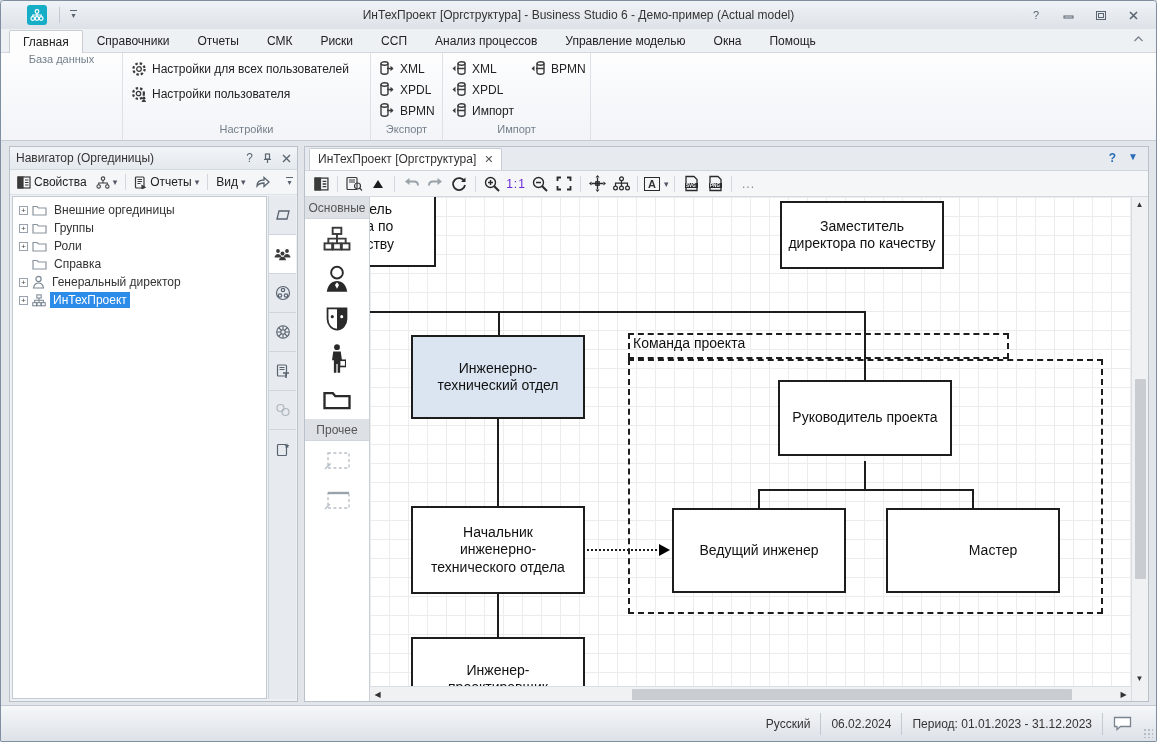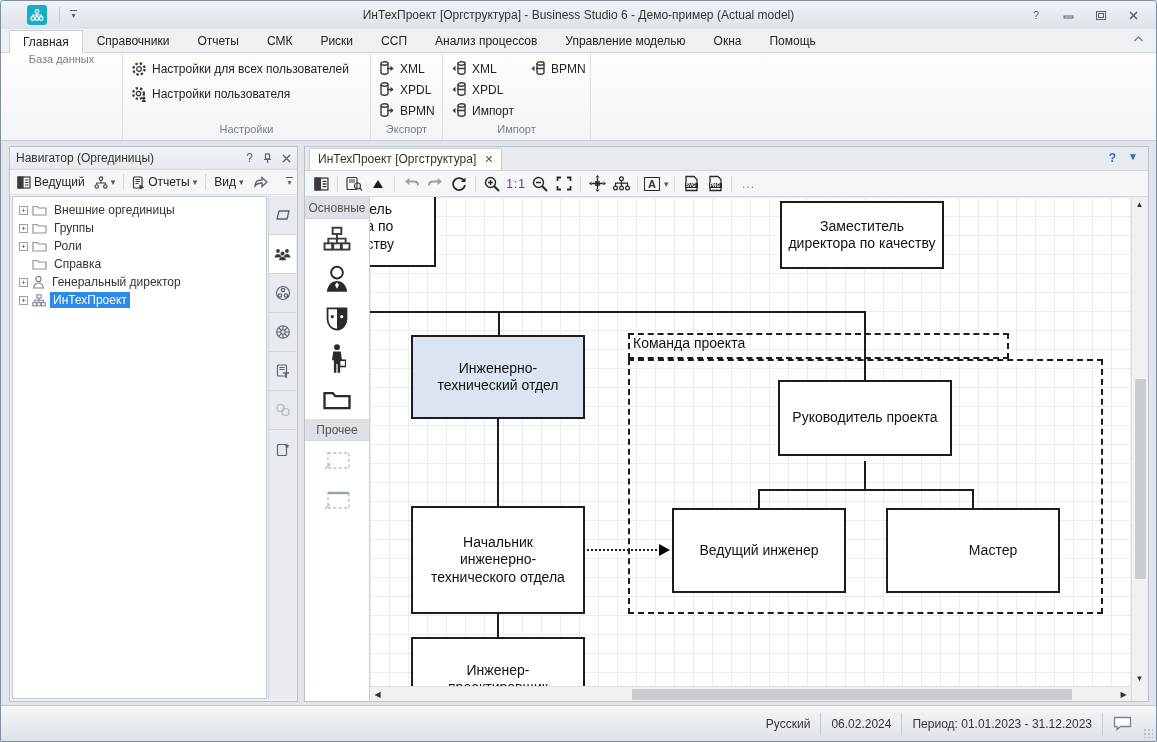--- a/index.html
+++ b/index.html
@@ -317,21 +317,21 @@
       </div>
       <div class="nav-toolbar">
         <div class="tbtn">
           <svg width="14" height="13" viewBox="0 0 14 13">
               <g fill="none" stroke="#3a3a3a" stroke-width="1.2">
                 <rect x="1" y="1" width="12" height="11"></rect>
                 <path d="M1 1h5v11H1z" fill="#3a3a3a"></path>
                 <path d="M8 4h3.5M8 6.5h3.5M8 9h3.5"></path>
               </g>
             </svg>
-          <span>Ведущий</span>
+          <span>Свойства</span>
         </div>
         <div class="tbtn">
           <svg width="14" height="13" viewBox="0 0 16 15">
               <g fill="none" stroke="#3a3a3a" stroke-width="1.2">
                 <circle cx="8" cy="3" r="2"></circle>
                 <circle cx="3" cy="12" r="2"></circle>
                 <circle cx="13" cy="12" r="2"></circle>
                 <path d="M8 5v3M8 8H3v2M8 8h5v2"></path>
               </g>
             </svg>
@@ -708,21 +708,21 @@
             <div class="arrow-head" style="left:289px; top:347px;"></div>
 
             <div class="node" style="left:-106px; top:-10px; width:172px; height:80px;">Заместитель
 директора по
 производству</div>
             <div class="node" style="left:410px; top:4px; width:164px; height:68px;">Заместитель
 директора по качеству</div>
             <div class="node blue" style="left:41px; top:138px; width:174px; height:84px;">Инженерно-
 технический отдел</div>
             <div class="node" style="left:408px; top:183px; width:174px; height:76px;">Руководитель проекта</div>
-            <div class="node" style="left:41px; top:309px; width:174px; height:108px;">Начальник
+            <div class="node" style="left:41px; top:309px; width:174px; height:88px;">Начальник
 инженерно-
 технического отдела</div>
             <div class="node" style="left:302px; top:311px; width:174px; height:85px;">Ведущий инженер</div>
             <div class="node" style="left:516px; top:311px; width:174px; height:85px;padding-left:40px;">Мастер</div>
             <div class="node" style="left:41px; top:440px; width:174px; height:84px;">Инженер-
 проектировщик</div>
           </div>
           <div class="hscroll" style="position:relative;">
             <div class="sbtn">◀</div>
             <div class="hthumb" style="left:262px; width:440px;"></div>

